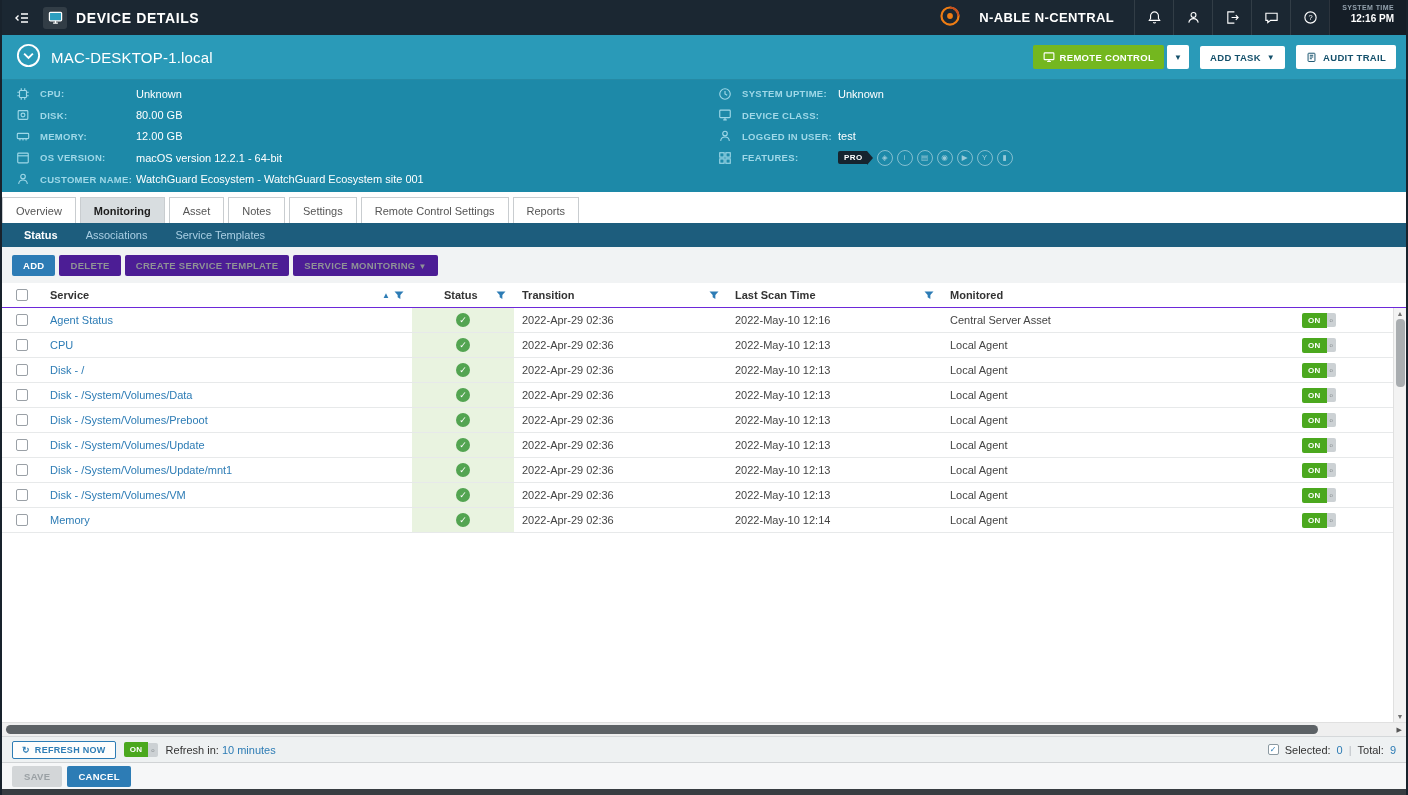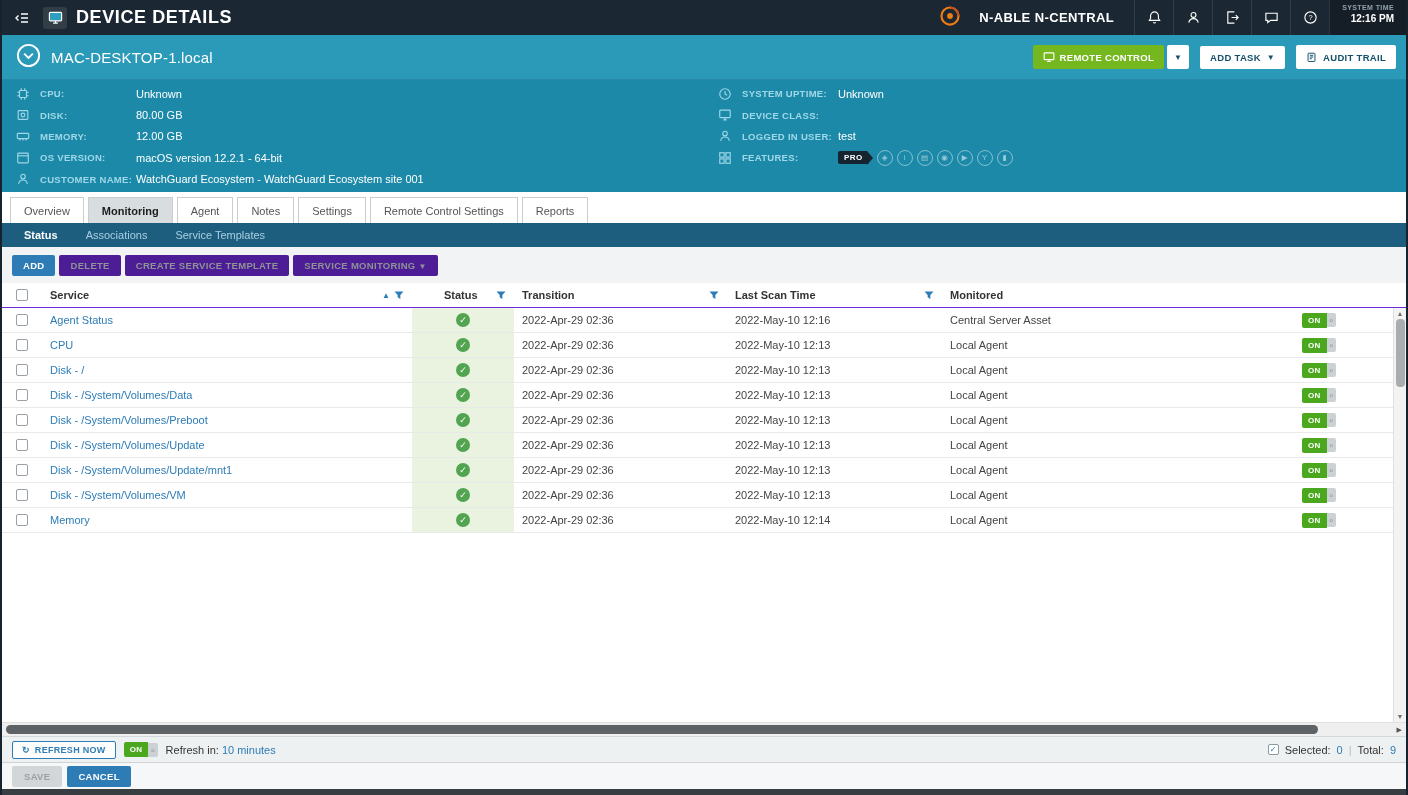--- a/index.html
+++ b/index.html
@@ -5,21 +5,21 @@
   * { box-sizing: border-box; margin: 0; padding: 0; }
   html,body { width:1408px; height:795px; overflow:hidden; }
   body { font-family:"Liberation Sans", sans-serif; background:#fff; }
   #root { width:1408px; height:795px; display:flex; flex-direction:column; border-left:2px solid #18222c; border-right:2px solid #18222c; }
 
   
   .topbar { height:35px; background:#1b2732; display:flex; align-items:center; color:#fff; flex:0 0 auto; }
   .tb-left { display:flex; align-items:center; gap:9px; padding-left:8px; flex:1; }
   .tb-collapse { display:flex; align-items:center; cursor:pointer; padding:4px; }
   .tb-devicon { width:24px; height:22px; background:rgba(255,255,255,.10); border-radius:3px; display:flex; align-items:center; justify-content:center; }
-  .tb-title { font-size:18px; font-weight:bold; letter-spacing:.6px; }
+  .tb-title { font-size:14px; font-weight:bold; letter-spacing:.6px; }
   .tb-right { display:flex; align-items:stretch; height:35px; }
   .brand { display:flex; align-items:center; gap:18px; padding:0 20px 0 6px; }
   .brand-text { font-size:13px; font-weight:bold; letter-spacing:.4px; white-space:nowrap; }
   .tb-ico { width:39px; display:flex; align-items:center; justify-content:center; border-left:1px solid rgba(255,255,255,.10); cursor:pointer; }
   .systime { border-left:1px solid rgba(255,255,255,.10); background:rgba(0,0,0,.22); padding:4px 12px 0 12px; text-align:right; min-width:68px; }
   .systime .stl { font-size:7px; color:#93a1ac; letter-spacing:.4px; font-weight:bold; }
   .systime .stv { font-size:10px; font-weight:bold; margin-top:2px; }
 
   
   .devbar { height:45px; background:#2a9ab8; border-bottom:1px solid rgba(0,0,0,.10); display:flex; align-items:center; padding:0 10px 0 14px; flex:0 0 auto; }
@@ -38,21 +38,21 @@
   .iico svg { stroke:#9fd8e8; fill:none; stroke-width:1.3; }
   .ilabel { width:96px; margin-left:8px; font-size:9.5px; font-weight:bold; color:#9fd8e8; letter-spacing:.3px; flex:0 0 auto; }
   .ivalue { font-size:11px; color:#fff; white-space:nowrap; }
   .features-val { display:flex; align-items:center; gap:4px; }
   .pro-badge { display:flex; align-items:center; }
   .pro-badge .pro-txt { background:#16242f; color:#fff; font-size:8px; font-weight:bold; padding:2px 4px 2px 6px; border-radius:2px 0 0 2px; letter-spacing:.4px; }
   .pro-arrow { width:0; height:0; border-top:7px solid transparent; border-bottom:7px solid transparent; border-left:6px solid #16242f; }
   .fico { width:16px; height:16px; border:1px solid rgba(255,255,255,.45); border-radius:50%; color:rgba(255,255,255,.55); font-size:7.5px; display:flex; align-items:center; justify-content:center; }
 
   
-  .tabstrip { height:31px; background:#fff; display:flex; align-items:flex-end; padding:5px 0 0 8px; flex:0 0 auto; }
+  .tabstrip { height:31px; background:#fff; display:flex; align-items:flex-end; padding:5px 0 0 0; flex:0 0 auto; }
   .tab { height:26px; display:flex; align-items:center; padding:0 13px; margin-right:4px; border:1px solid #c9cdd0; border-bottom:none; background:#fff; font-size:11px; color:#555; cursor:pointer; }
   .tab.active { background:#d8dde0; color:#1c1c1c; font-weight:bold; }
   .subtabbar { height:24px; background:#1d5d7d; display:flex; align-items:center; padding-left:8px; flex:0 0 auto; }
   .subtab { padding:0 14px; font-size:11px; color:#aacfe4; cursor:pointer; }
   .subtab.active { color:#fff; font-weight:bold; }
 
   
   .content { flex:1 1 auto; background:#fff; position:relative; display:flex; flex-direction:column; overflow:hidden; }
   .toolbar { height:36px; background:#f1f3f4; display:flex; align-items:center; gap:4px; padding:0 10px; flex:0 0 auto; }
   .btn-blue { background:#2d7cb5; color:#fff; font-size:9.5px; font-weight:bold; border:none; padding:5px 11px; border-radius:2px; letter-spacing:.3px; cursor:pointer; }
@@ -304,21 +304,21 @@
           <span class="fico">Y</span>
           <span class="fico">▮</span>
         </span>
       </div>
     </div>
   </div>
 
   <div class="tabstrip" id="tabs">
       <div class="tab">Overview</div>
       <div class="tab active">Monitoring</div>
-      <div class="tab">Agent</div>
+      <div class="tab">Asset</div>
       <div class="tab">Notes</div>
       <div class="tab">Settings</div>
       <div class="tab">Remote Control Settings</div>
       <div class="tab">Reports</div>
     </div>
   <div class="subtabbar" id="subtabs">
       <div class="subtab active">Status</div>
       <div class="subtab">Associations</div>
       <div class="subtab">Service Templates</div>
     </div>

